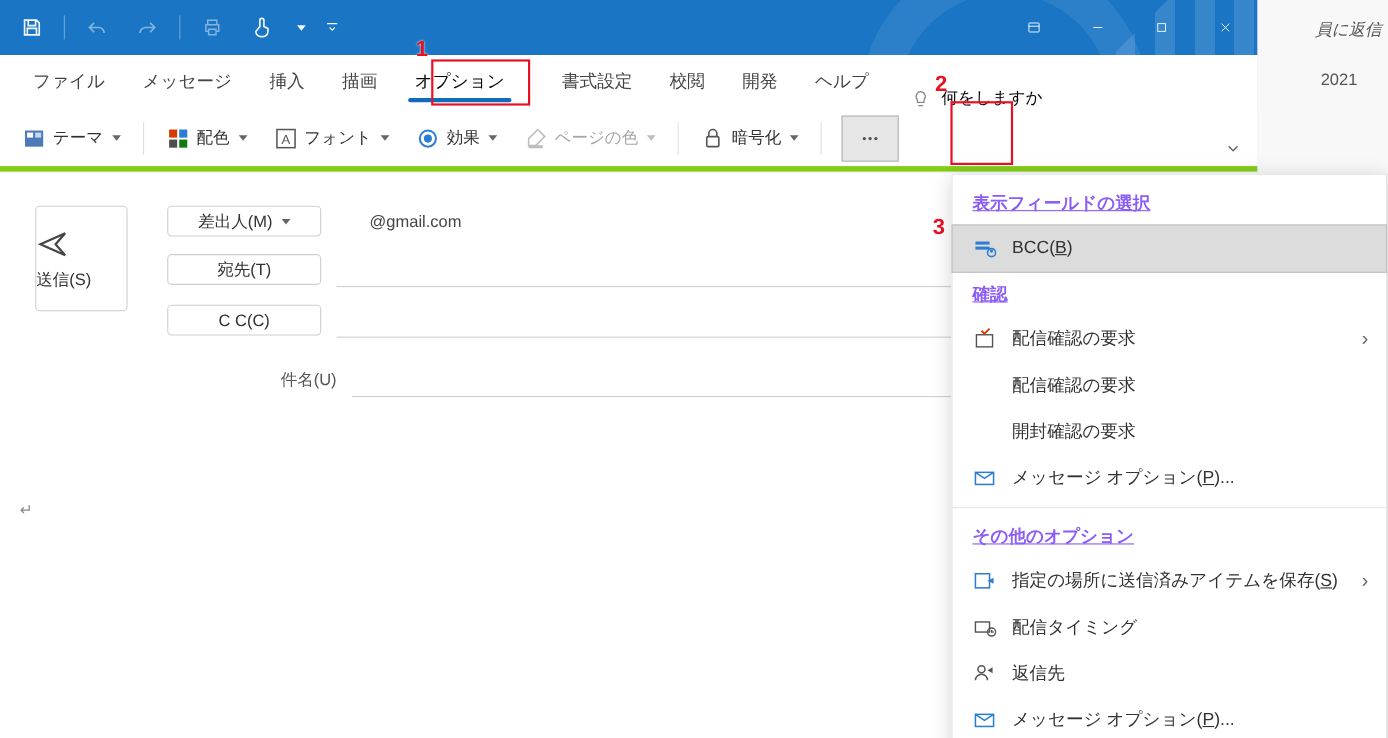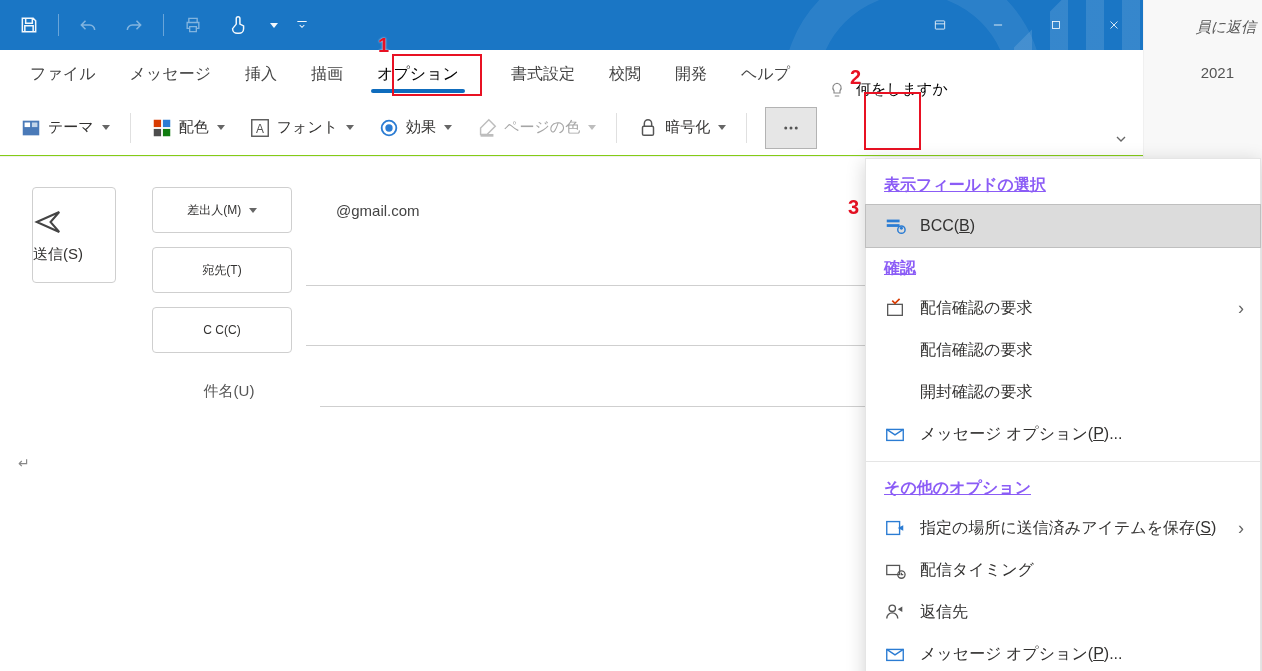--- a/index.html
+++ b/index.html
@@ -49,44 +49,44 @@
   .tab.active{color:#000;}
   .tab.active::after{content:"";position:absolute;left:10px;right:10px;bottom:6px;height:4px;background:var(--blue);border-radius:2px;}
   .tellme{display:flex;align-items:center;gap:10px;margin-left:20px;color:#000000;}
   .bulb{width:18px;height:18px;display:inline-block;}
 
   
   .anno{position:absolute;color:var(--red);font-weight:900;font-size:20px; text-shadow:0 0 2px #fff;}
   .anno-box{position:absolute;border:2px solid var(--red);pointer-events:none;}
 
   
-  .ribbon{height:56px;background:#fff;border-bottom:1px solid #84cc16;display:flex;align-items:center;padding:0 10px;gap:4px;position:relative;}
+  .ribbon{height:56px;background:#fff;border-bottom:5px solid #84cc16;display:flex;align-items:center;padding:0 10px;gap:4px;position:relative;}
   .rbtn{display:flex;align-items:center;gap:6px;padding:6px 10px;height:40px;color:#323130;}
   .rbtn .ic{width:22px;height:22px;display:flex;align-items:center;justify-content:center;}
   .rbtn .caret{margin-left:2px;}
   .ribbon .vsep{width:1px;height:30px;background:#e0e0e0;margin:0 6px;}
   .rbtn.disabled{color:var(--grey-disabled);}
   .ribbon-overflow{margin-left:8px;width:52px;height:42px;display:flex;align-items:center;justify-content:center;background:var(--highlight);border:1px solid var(--highlight-border);}
   .ribbon-collapse{position:absolute;right:10px;bottom:4px;width:24px;height:24px;display:flex;align-items:center;justify-content:center;color:#666;}
 
   
   .caret{width:0;height:0;border-left:4px solid transparent;border-right:4px solid transparent;border-top:5px solid #666;display:inline-block;}
   .caret.white{border-top-color:#fff;}
 
   
   .compose{flex:1;display:flex;padding:30px 24px;border-top:1px solid #f0f0f0;}
   .sendcol{width:100px;display:flex;flex-direction:column;align-items:center;}
   .sendbtn{width:84px;height:96px;border:1px solid #cfcfcf;border-radius:4px;display:flex;flex-direction:column;align-items:flex-start;justify-content:center;gap:8px;}
   .sendbtn svg{width:30px;height:30px;}
   .fields{margin-left:28px;flex:1;display:flex;flex-direction:column;gap:14px;}
   .frow{display:flex;align-items:center;gap:14px;}
-  .chip{width:140px;height:46px;border:1px solid #cfcfcf;border-radius:4px;display:flex;align-items:center;justify-content:center;gap:2px;font-size:12px;}
+  .chip{width:140px;height:28px;border:1px solid #cfcfcf;border-radius:4px;display:flex;align-items:center;justify-content:center;gap:2px;font-size:15px;}
   .chip.small{width:140px;}
   .field-line{flex:1;height:32px;border:none;border-bottom:1px solid #cfcfcf;padding:0 6px;font-size:15px;color:#333;}
-  .subject-label{width:154px;text-align:center;color:#555;}
+  .subject-label{width:154px;text-align:right;color:#555;}
   .paramark{position:absolute;left:18px;top:455px;color:#888;font-size:14px;}
 
   
   .menu{position:absolute;left:865px;top:158px;width:396px;background:#fff;box-shadow:var(--menu-shadow);border:1px solid var(--menu-border);padding:6px 0 14px;font-size:16px;z-index:100;}
   .menu .mheader{padding:10px 18px 8px;font-weight:700;color:#8b5cf6;text-decoration:underline;}
   .menu .mitem{display:flex;align-items:center;padding:10px 18px;gap:14px;position:relative;}
   .menu .mitem .mic{width:22px;height:22px;display:flex;align-items:center;justify-content:center;}
   .menu .mitem .chev{position:absolute;right:16px;color:#666;font-size:18px;}
   .menu .mitem.highlight{background:#dcdcdc;border:1px solid #bfbfbf;margin:0 -1px;}
   .menu .msep{height:1px;background:var(--menu-border);margin:6px 0;}

